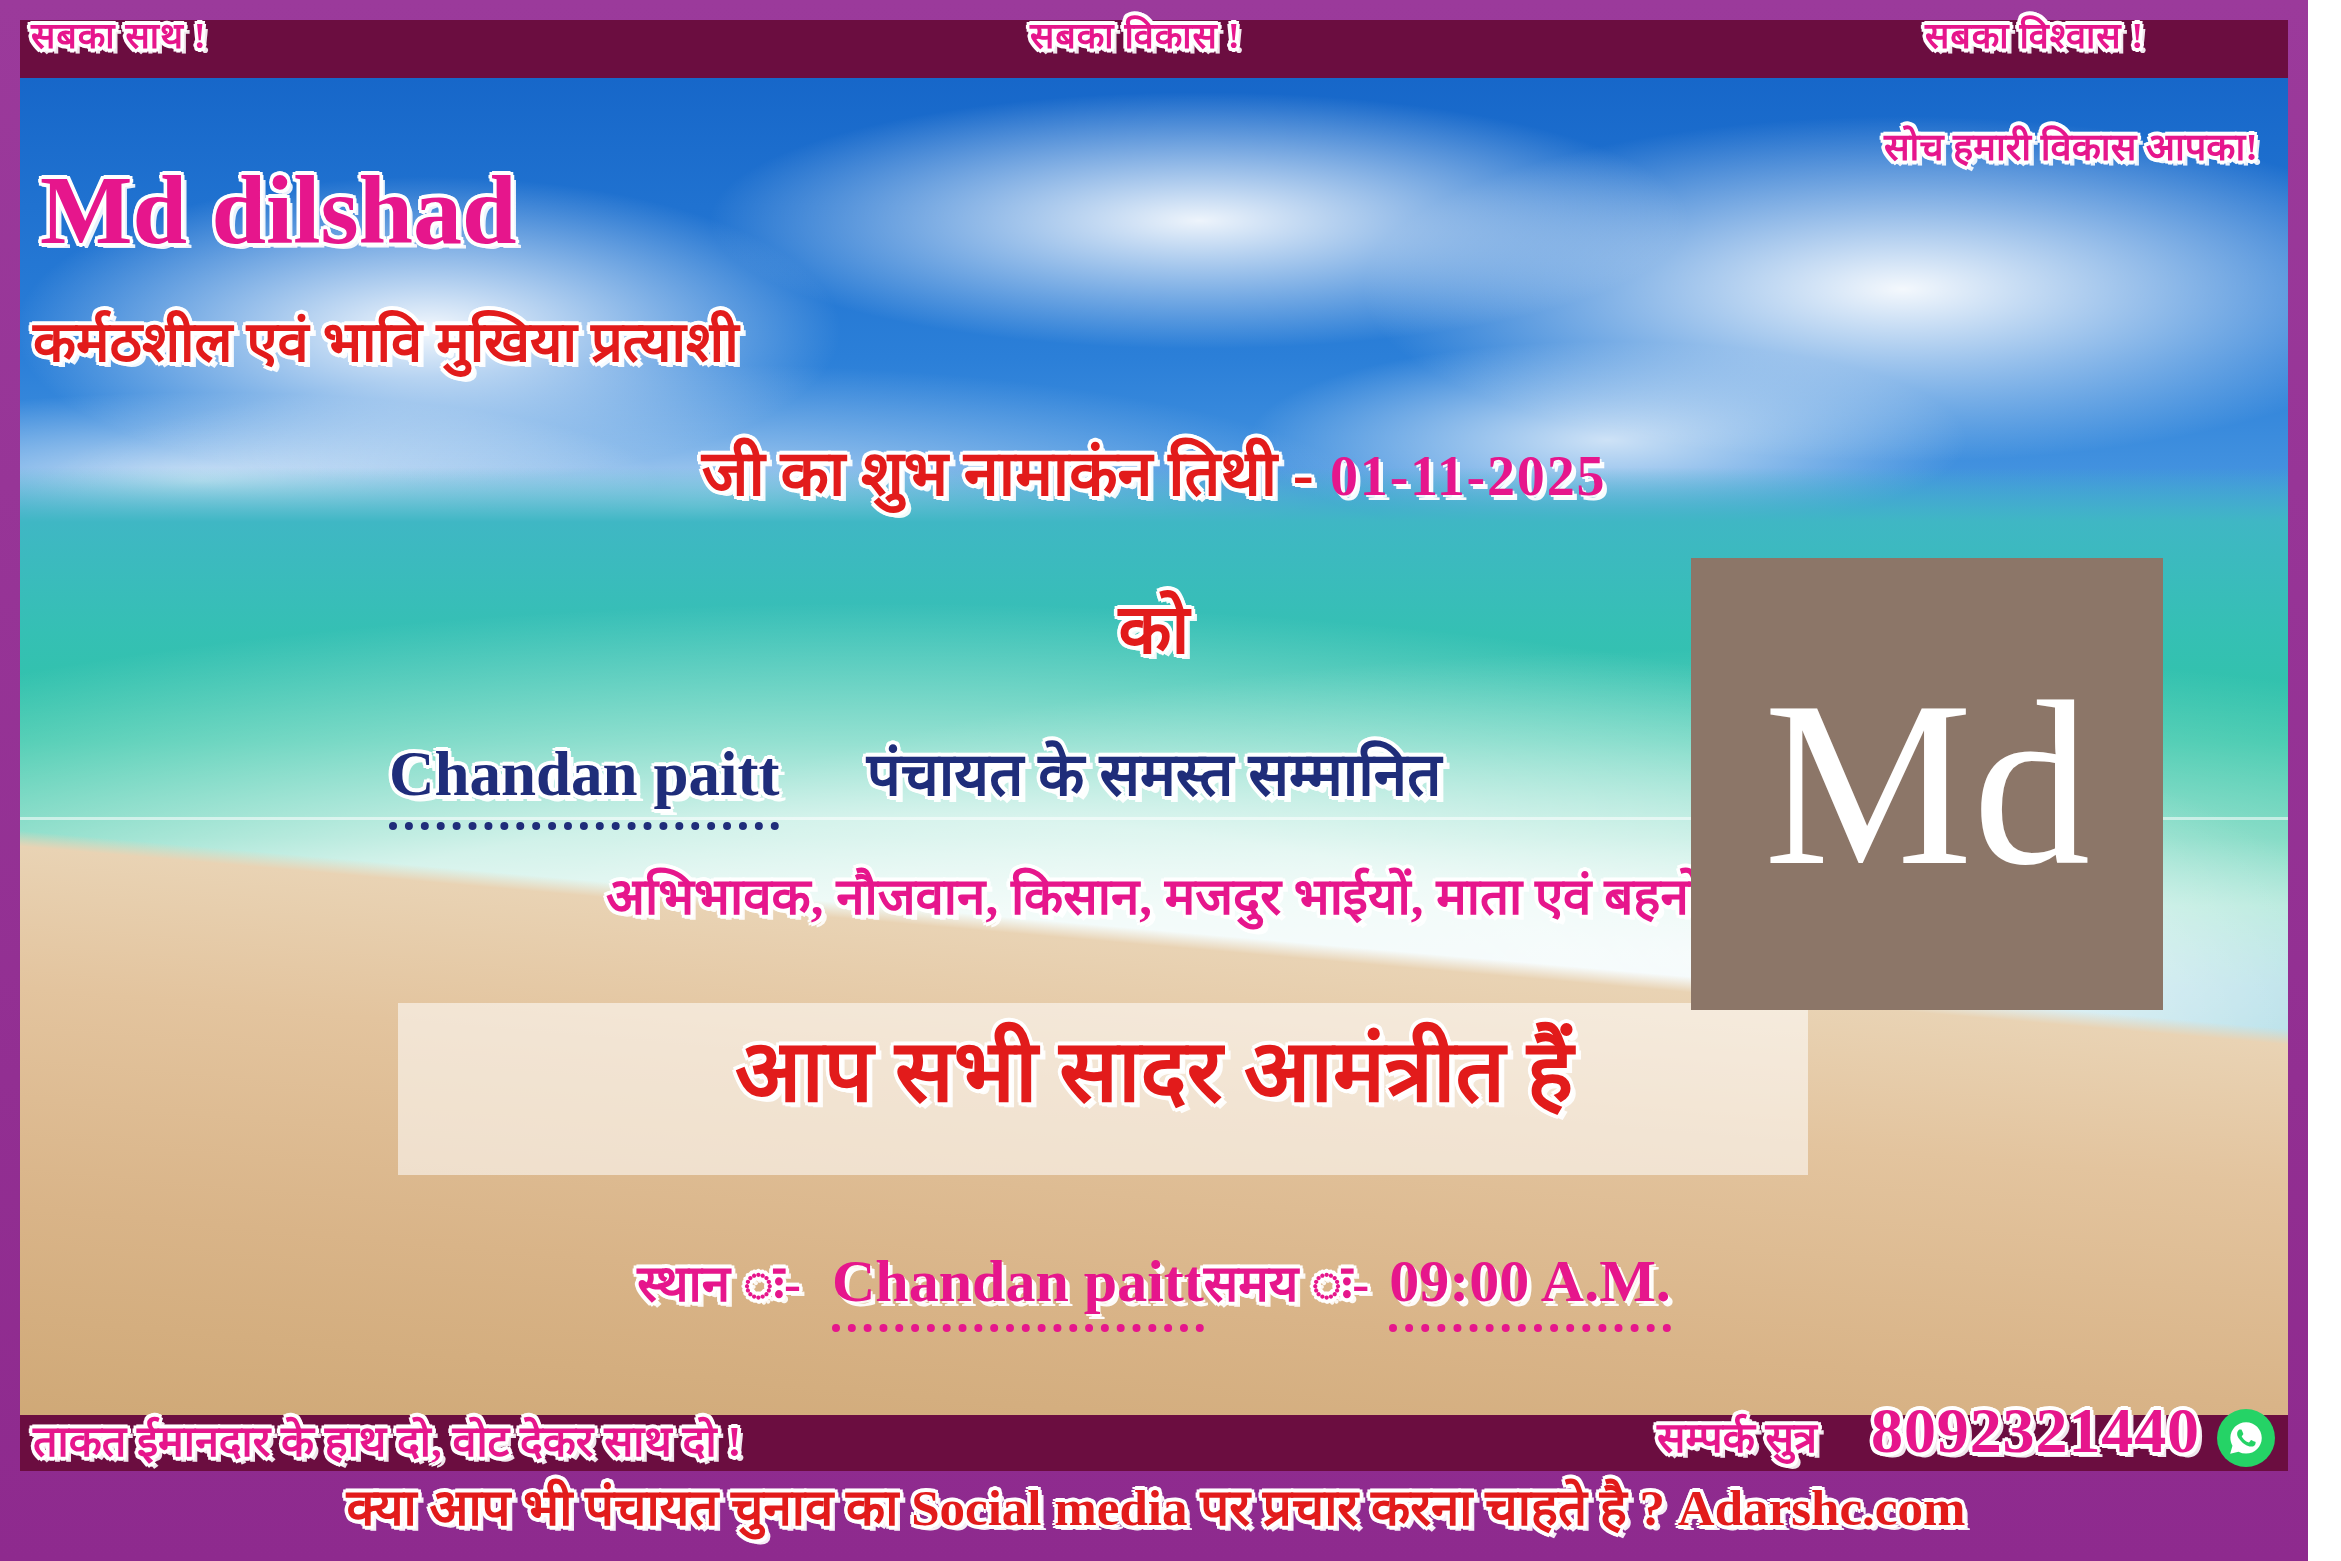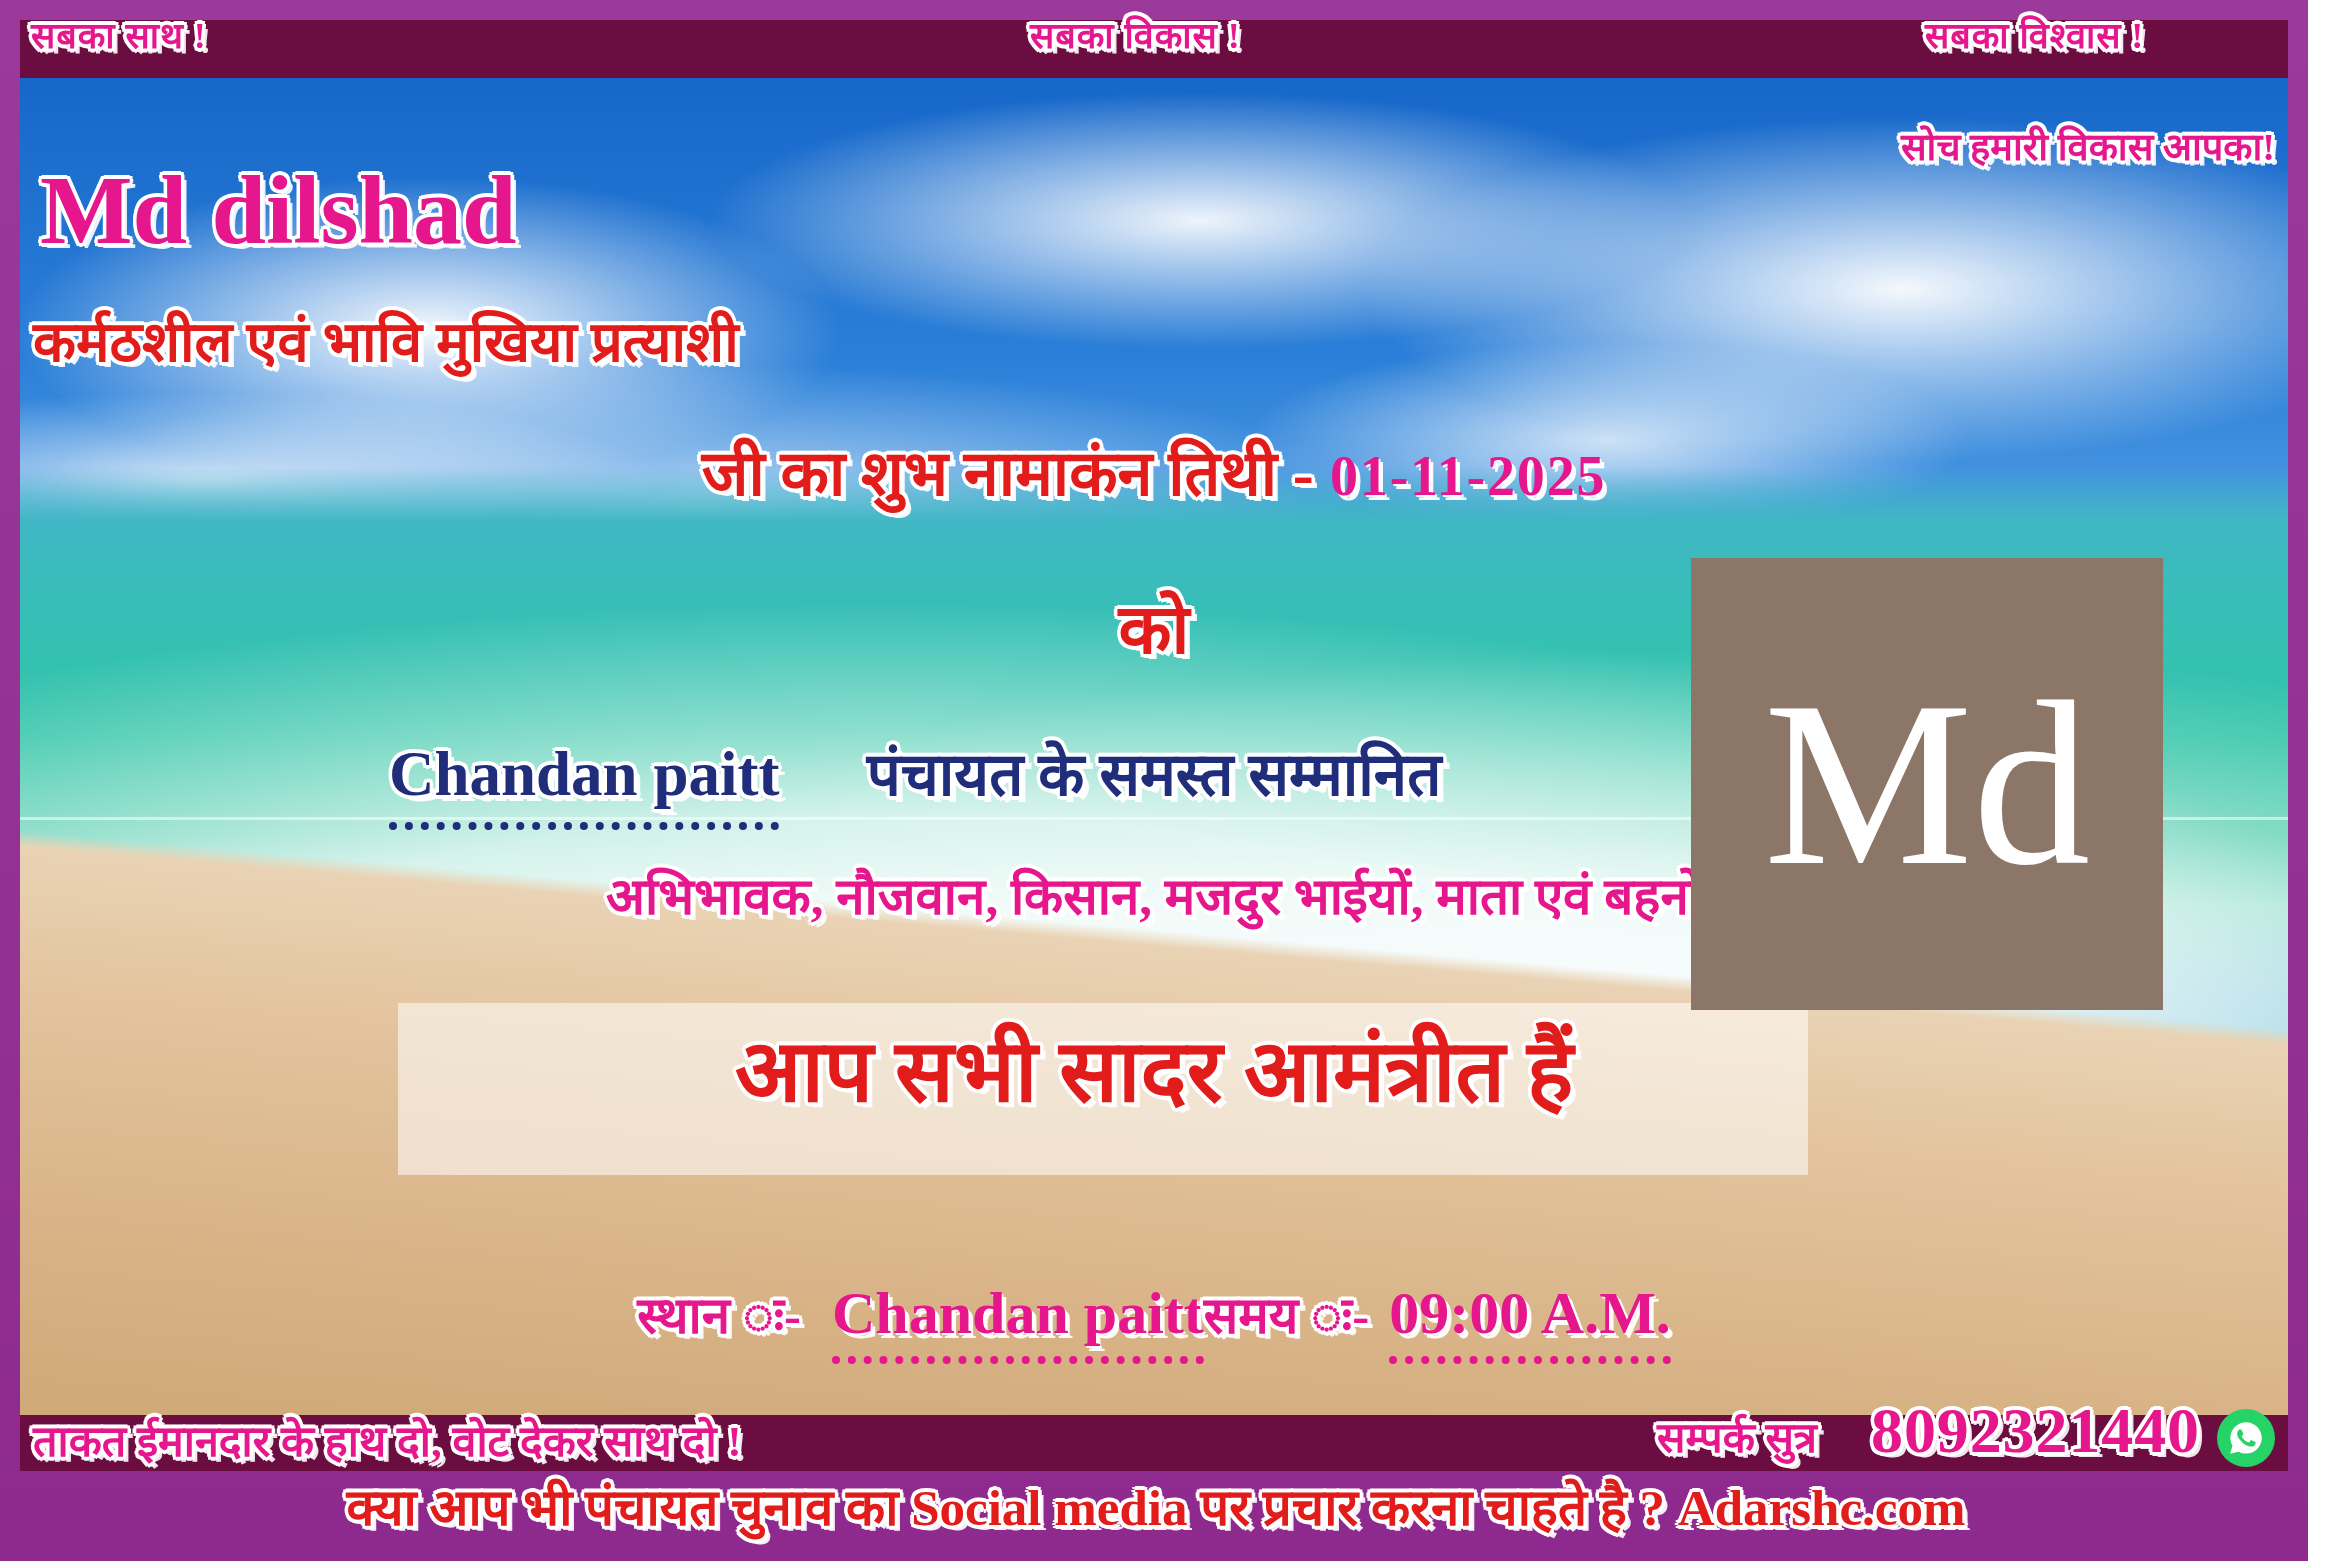--- a/index.html
+++ b/index.html
@@ -114,21 +114,21 @@
     position:absolute;left:40px;top:161px;
     font-size:98px;line-height:1;white-space:nowrap;
   }
   .cand-sub{
     position:absolute;left:33px;top:314px;
     font-size:56px;line-height:1;white-space:nowrap;
   }
 
   
   .tr-slogan{
-    position:absolute;right:33px;text-align:center;white-space:nowrap;
+    position:absolute;right:50px;text-align:center;white-space:nowrap;
     line-height:1;
   }
   .tr1{top:128px;font-size:38px;}
   .tr2{top:197px;font-size:38px;}
 
   
   .date-line{
     position:absolute;left:0;right:0;top:443px;
     display:flex;align-items:baseline;justify-content:center;gap:16.3px;
     white-space:nowrap;
@@ -146,21 +146,20 @@
     position:absolute;left:0;right:0;top:745px;
     text-align:center;font-size:60px;line-height:1;white-space:nowrap;
   }
   .org-overlay{
     position:absolute;left:389px;top:743px;
     font-size:63px;line-height:1;white-space:nowrap;
   }
   .dotted{
     border-bottom:8.1px dotted currentColor;
     padding-bottom:13px;
-    margin-top:32px;
   }
 
   .people-line{
     position:absolute;left:0;right:0;top:872px;
     text-align:center;font-size:51px;line-height:1;white-space:nowrap;
   }
 
   
   .invite-band{
     position:absolute;left:398px;top:1003px;width:1410px;height:172px;

